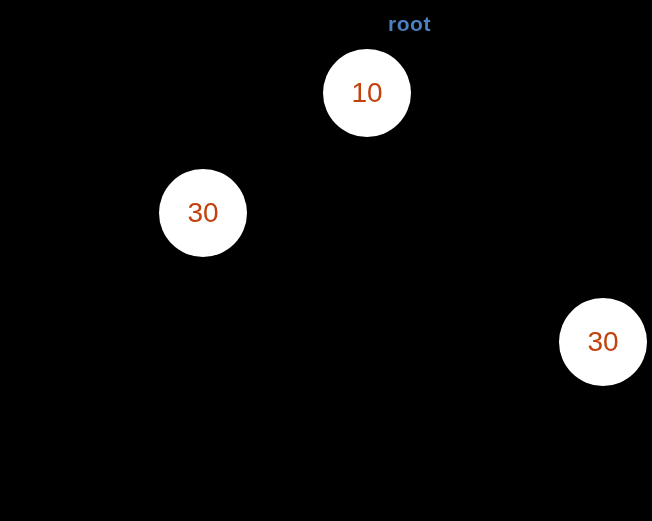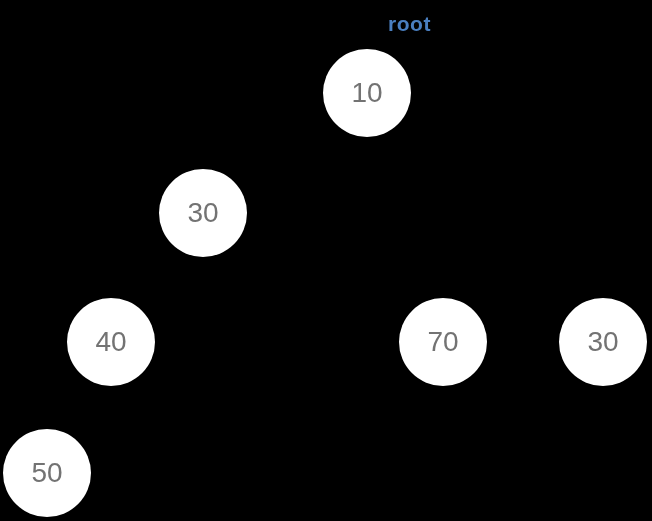--- a/index.html
+++ b/index.html
@@ -26,21 +26,21 @@
     font-weight: bold;
     color: #4a7fc0;
     letter-spacing: 0.5px;
   }
   .node {
     position: absolute;
     width: 88px;
     height: 88px;
     border-radius: 50%;
     background: #ffffff;
-    color: #737373;
+    color: #c2410c;
     display: flex;
     align-items: center;
     justify-content: center;
     font-size: 28px;
     line-height: 1;
   }
   
   .n-root  { left: 323px; top: 49px;  }
   .n-l     { left: 159px; top: 169px; }
   .n-r     { left: 477px; top: 169px; }
@@ -55,22 +55,19 @@
 
 <div class="canvas">
 
   <div class="root-label">root</div>
 
   <div class="node n-root">10</div>
 
   <div class="node n-l">30</div>
 
 
-  <div class="node n-ll">40</div>
 
 
-  <div class="node n-rl">70</div>
 
   <div class="node n-rr">30</div>
 
-  <div class="node n-lll">50</div>
 
 </div>
 
 </body></html>

